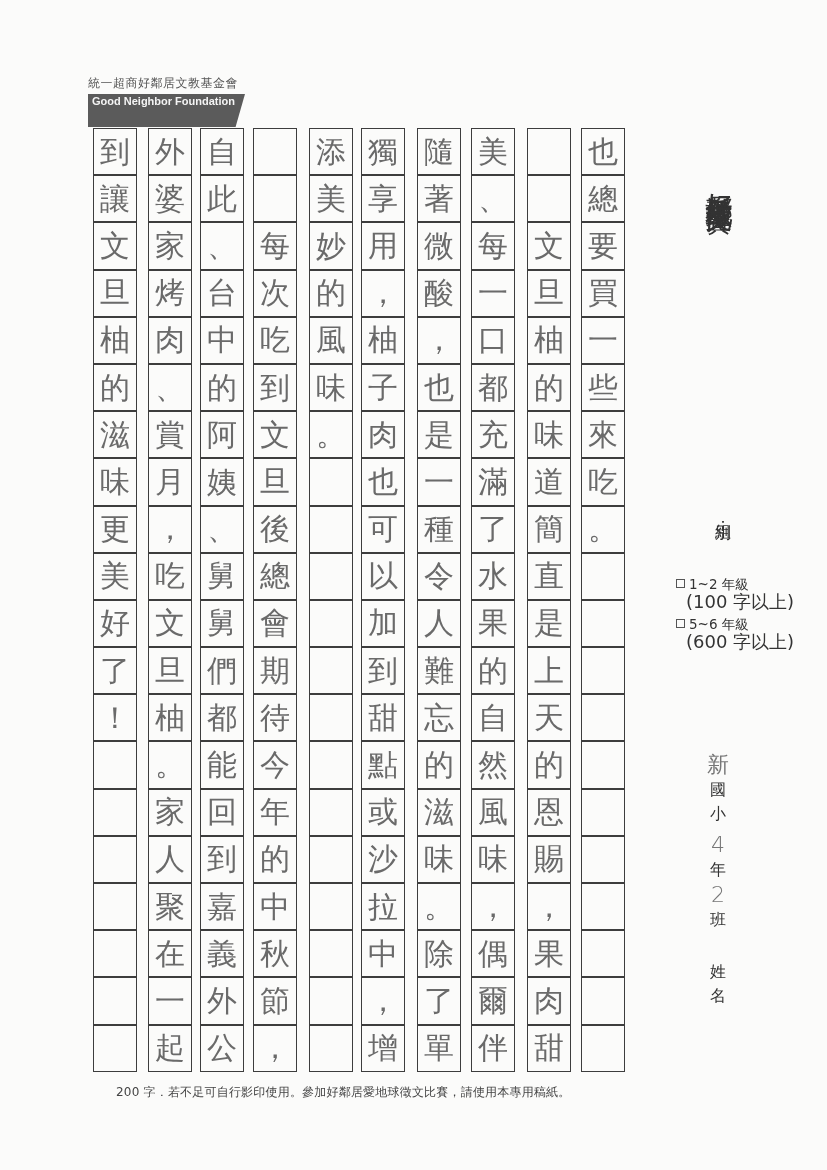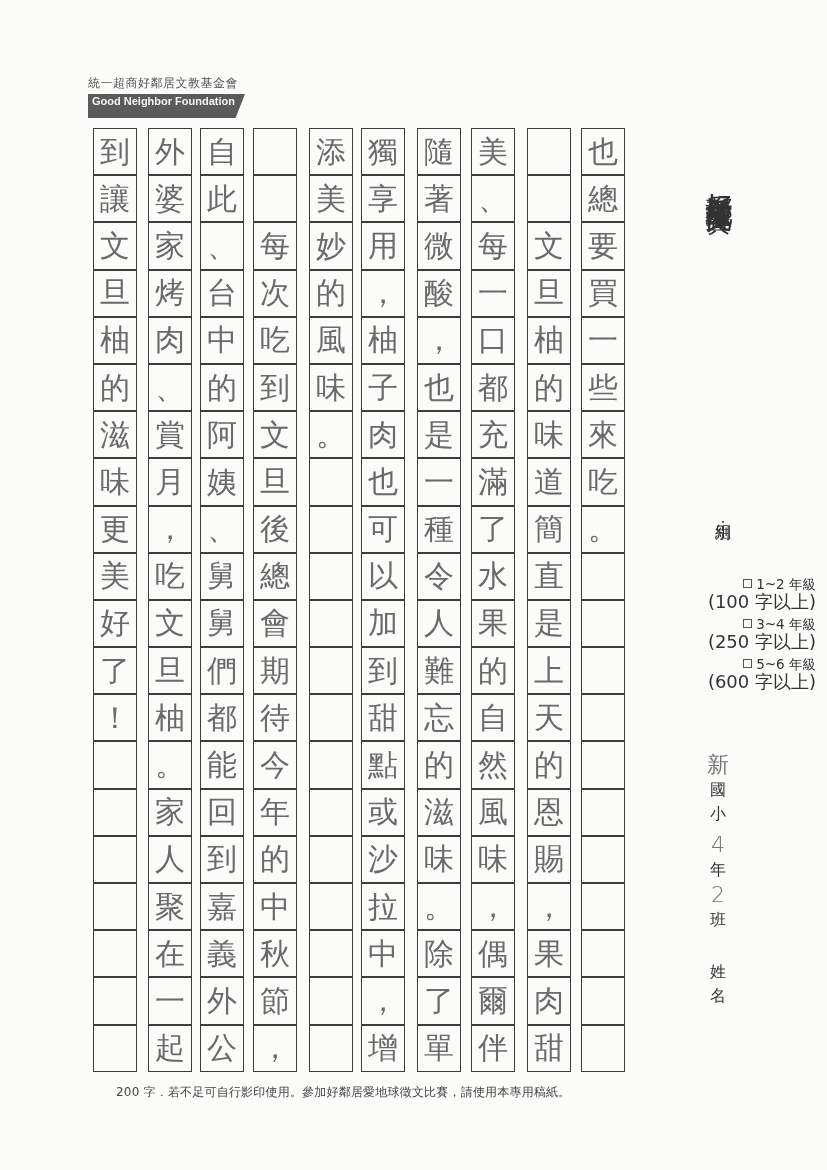--- a/index.html
+++ b/index.html
@@ -6,21 +6,21 @@
   body {
     width: 827px; height: 1170px; position: relative; overflow: hidden;
     background: #fbfbfa;
     font-family: "DejaVu Sans", "Liberation Sans", sans-serif;
     color: #2a2a2a;
   }
   .logo { position: absolute; left: 88px; top: 76px; width: 160px; }
   .logo-zh { font-size: 12px; color: #555; letter-spacing: 0.5px; line-height: 14px; white-space: nowrap; }
   .logo-en {
     margin-top: 2px; display: inline-block; font-size: 11px; font-weight: bold; color: #f4f4f4;
-    background: #5b5b5b; padding: 1px 10px 10px 4px; line-height: 13px;
+    background: #5b5b5b; padding: 1px 10px 19px 4px; line-height: 13px;
     font-family: "Liberation Sans", sans-serif; white-space: nowrap;
     clip-path: polygon(0 0, 100% 0, 94% 100%, 0 100%);
   }
   .grid { position: absolute; left: 93px; top: 128px; width: 534px; height: 944px; }
   .col {
     position: absolute; top: 0; width: 44px; height: 944px;
     display: flex; flex-direction: column;
   }
   .cell {
     height: 47.2px; box-sizing: border-box; border: 1.6px solid #3d3d3d;
@@ -36,21 +36,21 @@
     font-size: 27px; line-height: 29.5px; text-align: center; color: #333;
     writing-mode: vertical-rl; letter-spacing: 1.5px;
     font-family: "DejaVu Sans", sans-serif;
   }
   .group-label {
     position: absolute; left: 703px; top: 512px; width: 30px;
     font-size: 16px; line-height: 19px; text-align: center; color: #333;
     writing-mode: vertical-rl;
   }
   .options { position: absolute; left: 676px; top: 576px; width: 140px; }
-  .opt { margin-bottom: 6px; text-align: right; }
+  .opt { margin-bottom: 6px; }
   .opt-main { font-size: 13.5px; color: #333; line-height: 17px; white-space: nowrap; }
   .chk {
     display: inline-block; width: 7px; height: 7px; border: 1px solid #555;
     margin-right: 4px; vertical-align: 1px;
   }
   .opt-sub { font-size: 18px; color: #333; line-height: 17px; padding-left: 10px; white-space: nowrap; }
   .school { position: absolute; left: 690px; top: 752px; width: 56px; text-align: center; }
   .s-hand { font-family: "DejaVu Sans", sans-serif; font-size: 22px; color: #777; font-weight: 300; line-height: 26px; }
   .s-print { font-size: 16px; color: #333; line-height: 24px; }
   .footer {
@@ -292,24 +292,20 @@
 <div class="title">好鄰居愛地球徵文比賽</div>
 
 <div class="group-label">組別：</div>
 
 <div class="options">
   <div class="opt">
     <div class="opt-main"><span class="chk"></span><span>1~2 年級</span></div>
     <div class="opt-sub">(100 字以上)</div>
   </div>
   <div class="opt">
-    <div class="opt-main"><span class="chk"></span><span>3~4 年級</span></div>
-    <div class="opt-sub">(250 字以上)</div>
-  </div>
-  <div class="opt">
     <div class="opt-main"><span class="chk"></span><span>5~6 年級</span></div>
     <div class="opt-sub">(600 字以上)</div>
   </div>
 </div>
 
 <div class="school">
   <div class="s-hand">新</div>
   <div class="s-print">國</div>
   <div class="s-print" style="margin-bottom:6px">小</div>
   <div class="s-hand">4</div>

